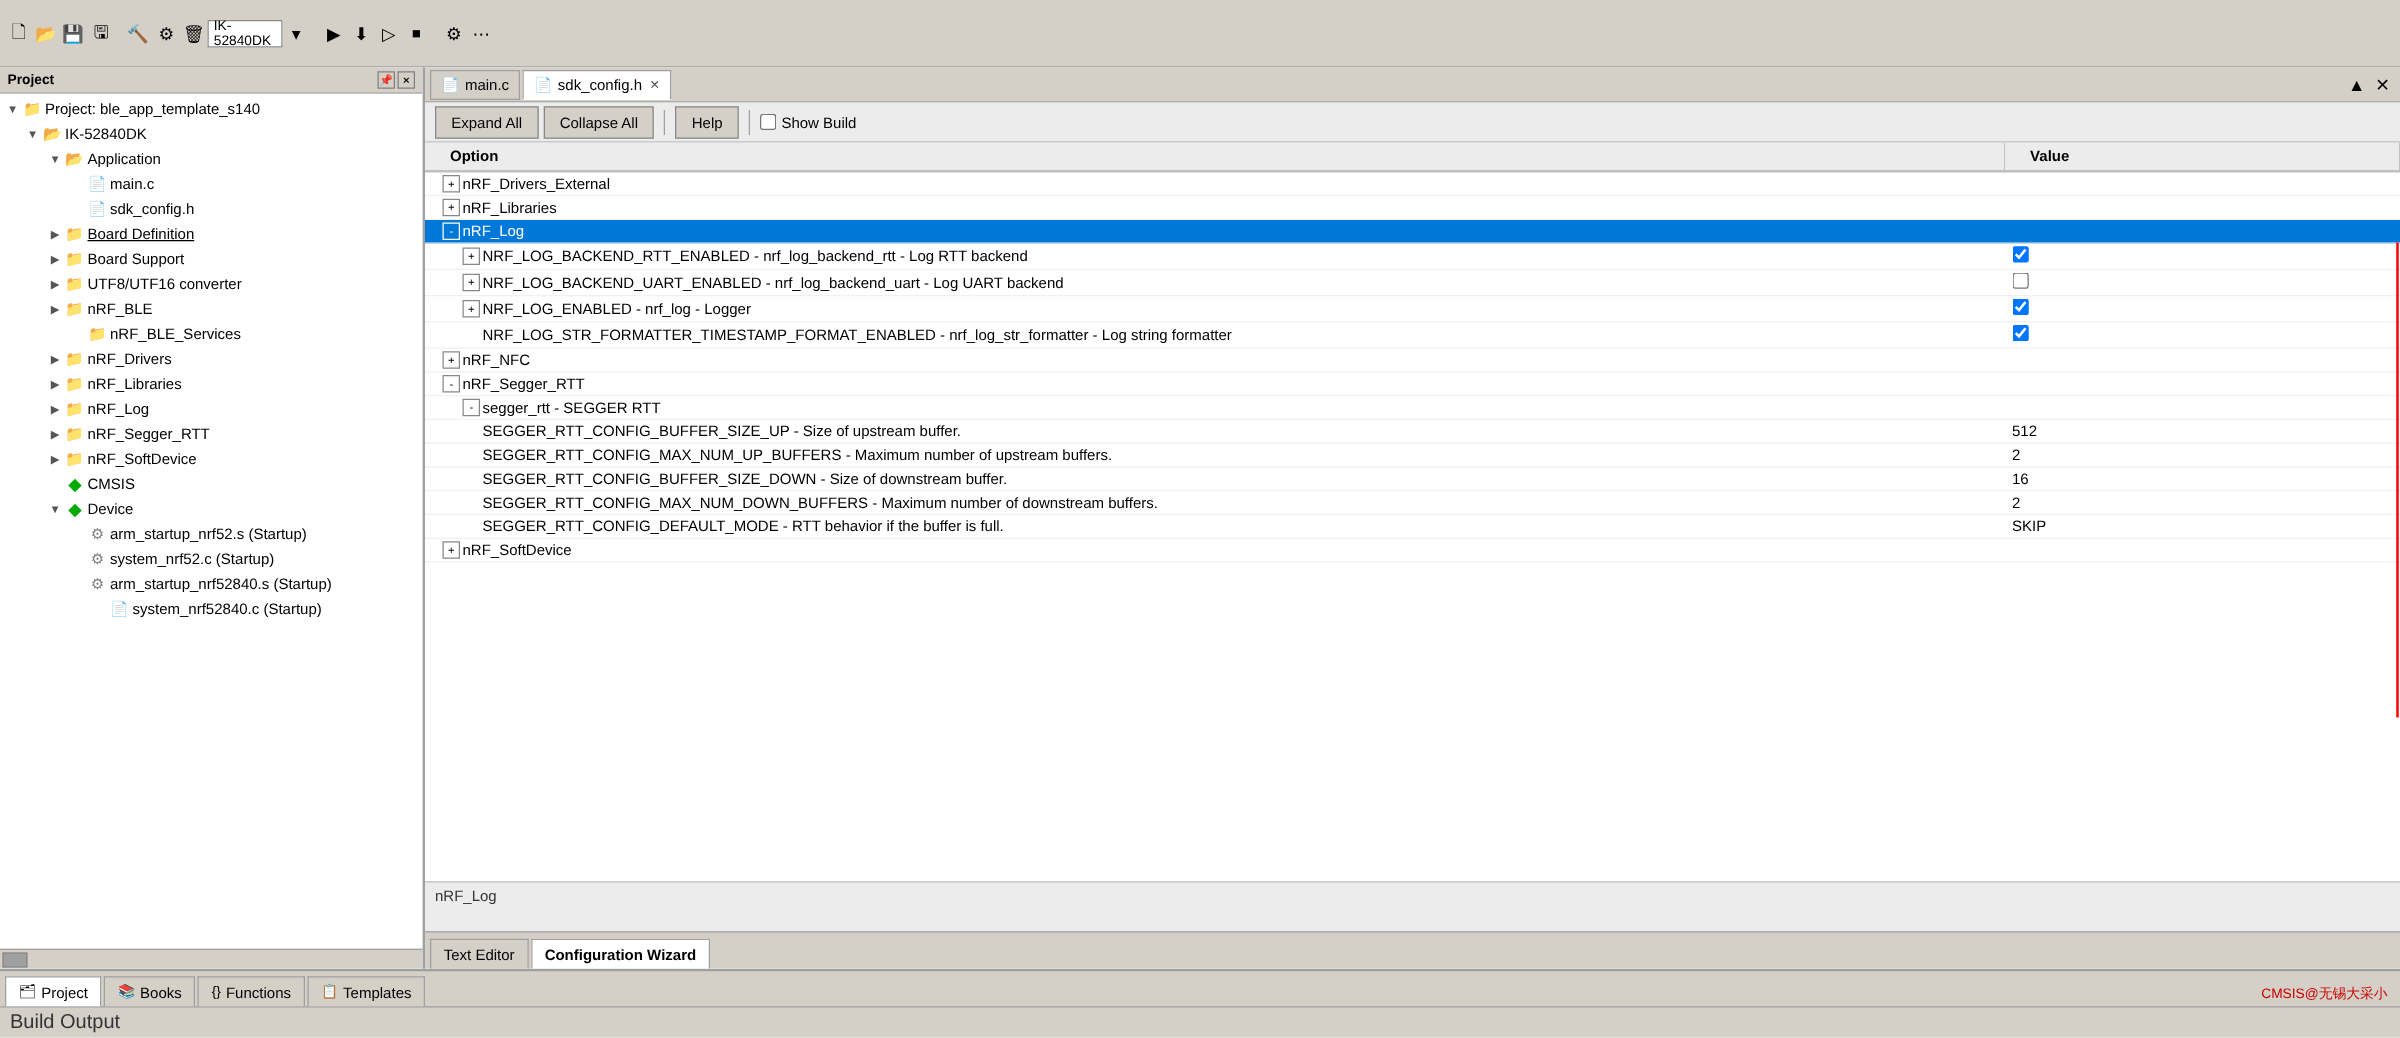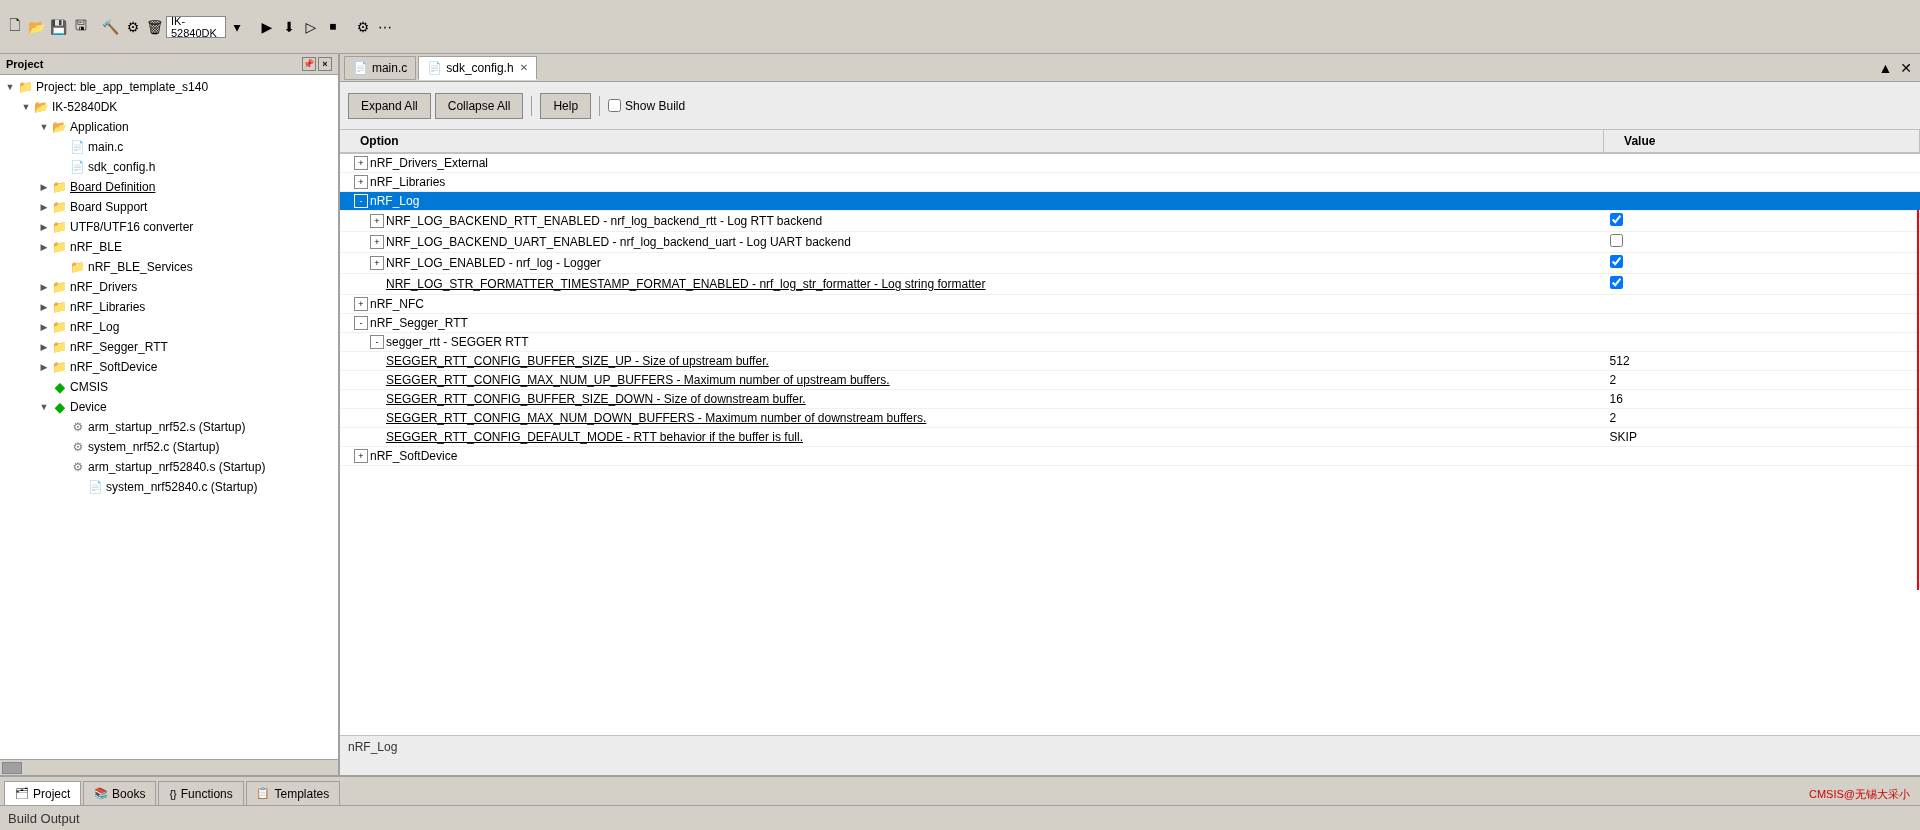--- a/index.html
+++ b/index.html
@@ -132,21 +132,21 @@
     .tab-close { margin-left: 6px; font-size: 10px; color: #555; cursor: pointer; }
 
     
     .config-toolbar {
       background: #ececec;
       border-bottom: 1px solid #c0c0c0;
       display: flex;
       align-items: center;
       padding: 4px 8px;
       gap: 4px;
-      height: 48px;
+      height: 32px;
     }
     .cfg-btn {
       background: #d4d0c8;
       border: 1px solid #888;
       padding: 2px 12px;
       font-size: 12px;
       cursor: pointer;
       height: 26px;
     }
     .cfg-separator { width: 1px; height: 20px; background: #a0a0a0; margin: 0 4px; }
@@ -190,21 +190,21 @@
       width: 14px; height: 14px;
       border: 1px solid #888;
       background: #fff;
       display: inline-flex; align-items: center; justify-content: center;
       font-size: 9px; cursor: pointer; margin-right: 2px; flex-shrink: 0;
       vertical-align: middle;
     }
     .option-cell { display: flex; align-items: center; }
     .indent-opt-1 { padding-left: 8px; }
     .indent-opt-2 { padding-left: 24px; }
-    .indent-opt-3 { padding-left: 40px; text-decoration: underline; }
+    .indent-opt-3 { padding-left: 40px; }
 
     
     .config-status {
       background: #ececec;
       border-top: 1px solid #c0c0c0;
       padding: 4px 8px;
       font-size: 12px;
       min-height: 40px;
       color: #333;
     }
@@ -268,21 +268,21 @@
     .editor-bottom-tab.active { background: #ffffff; font-weight: bold; }
 
     
     .status-bar {
       height: 25px;
       background: #d4d0c8;
       border-top: 1px solid #a0a0a0;
       display: flex;
       align-items: center;
       padding: 0 8px;
-      font-size: 13px;
+      font-size: 16px;
       color: #333;
     }
 
     
     .watermark {
       position: fixed;
       bottom: 28px;
       right: 10px;
       font-size: 11px;
       color: #c00;
@@ -699,20 +699,28 @@
         </tbody>
       </table>
 
       <div class="red-line"></div>
     </div>
 
     <div class="config-status">
       <span>nRF_Log</span>
     </div>
 
+    <div class="editor-bottom-tabs">
+      <div class="editor-bottom-tab">
+        <span>Text Editor</span>
+      </div>
+      <div class="editor-bottom-tab active">
+        <span>Configuration Wizard</span>
+      </div>
+    </div>
 
   </div>
 </div>
 
 <div class="bottom-tabs">
   <div class="bottom-tab active">
     <span class="bottom-tab-icon">🗂</span>
     <span>Project</span>
   </div>
   <div class="bottom-tab">

